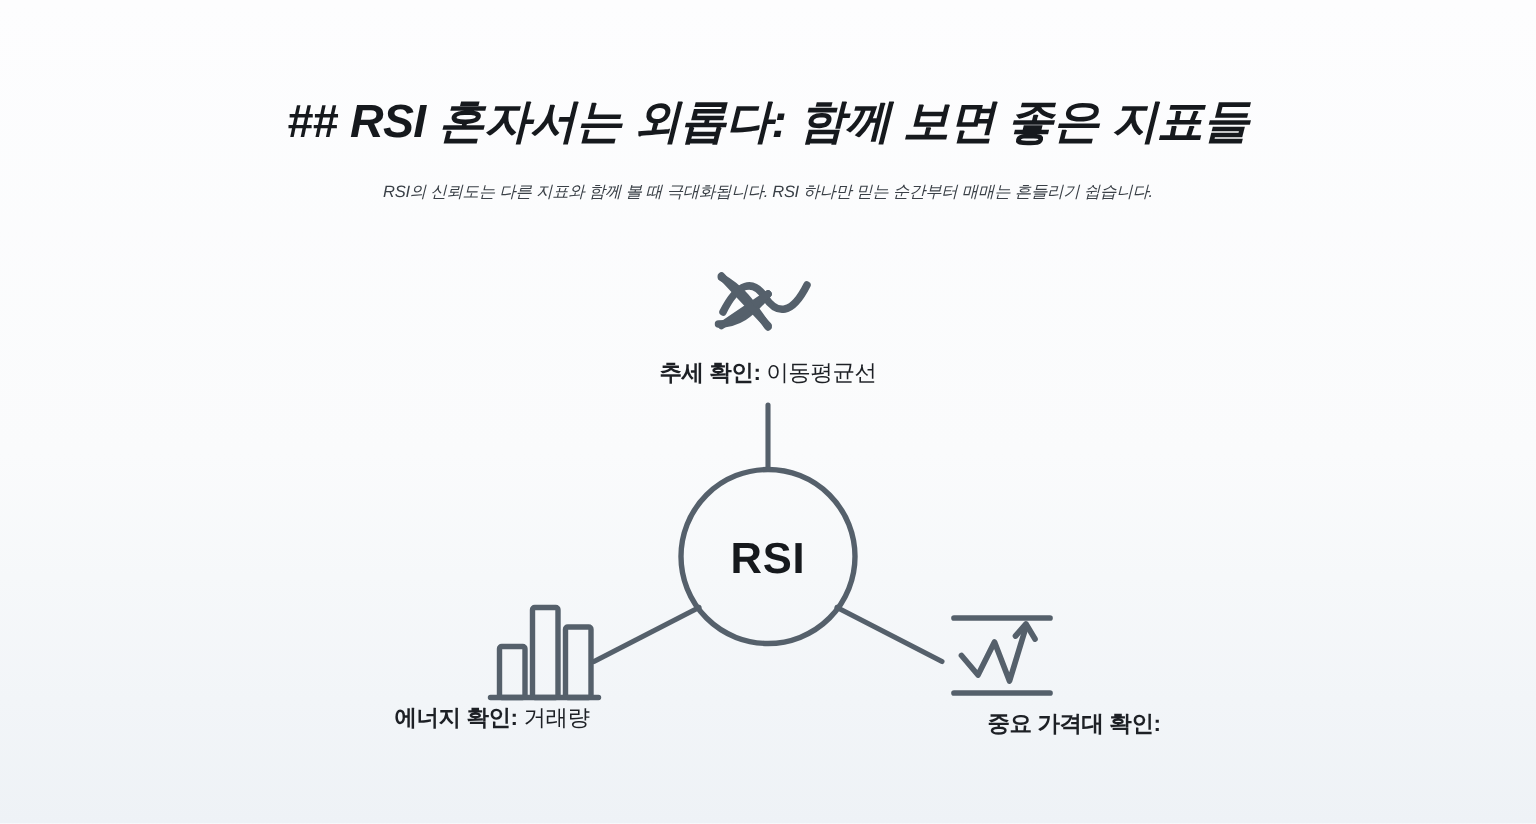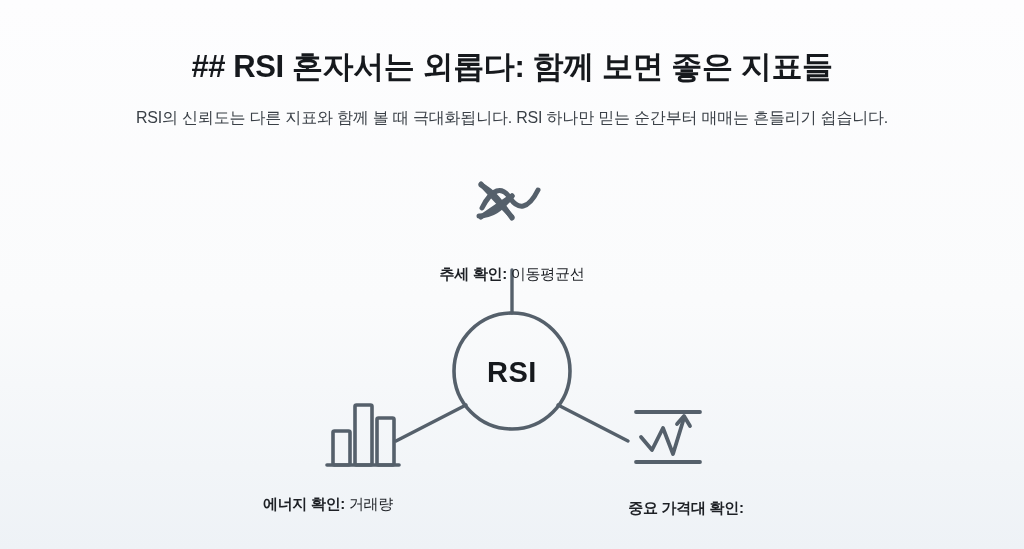--- a/index.html
+++ b/index.html
@@ -17,40 +17,41 @@
 
   .page {
     position: relative;
     width: 1024px;
     height: 549px;
   }
 
   
   .header {
     position: absolute;
-    top: 0;
+    top: 14px;
     left: 0;
     width: 1024px;
     text-align: center;
+    font-style: italic;
   }
 
   .title {
     margin: 0;
     padding-top: 48px;
     font-size: 31px;
     font-weight: 700;
     letter-spacing: -0.4px;
     color: #16191d;
     line-height: 1.25;
   }
 
   .subtitle {
     margin: 0;
     padding-top: 19px;
-    font-size: 16px;
+    font-size: 11px;
     font-weight: 400;
     color: #3a4047;
     line-height: 1.5;
     letter-spacing: -0.2px;
   }
 
   
   .diagram {
     position: absolute;
     top: 160px;
@@ -66,21 +67,20 @@
   }
 
   .node-label {
     position: absolute;
     text-align: center;
     font-size: 15px;
     line-height: 1.45;
     color: #1d2025;
     letter-spacing: -0.3px;
     white-space: nowrap;
-    margin-top: 25px;
   }
 
   .node-label .strong {
     font-weight: 700;
   }
 
   .node-label .regular {
     font-weight: 400;
   }
 
@@ -94,21 +94,21 @@
   
   .label-volume {
     top: 308px;
     left: 158px;
     width: 340px;
   }
 
   
   .label-levels {
     top: 312px;
-    left: 516px;
+    left: 546px;
     width: 340px;
   }
 
   .label-levels .line2 {
     display: block;
   }
 
   .hub-text {
     font-family: "Liberation Sans", "DejaVu Sans", sans-serif;
     font-size: 29px;

